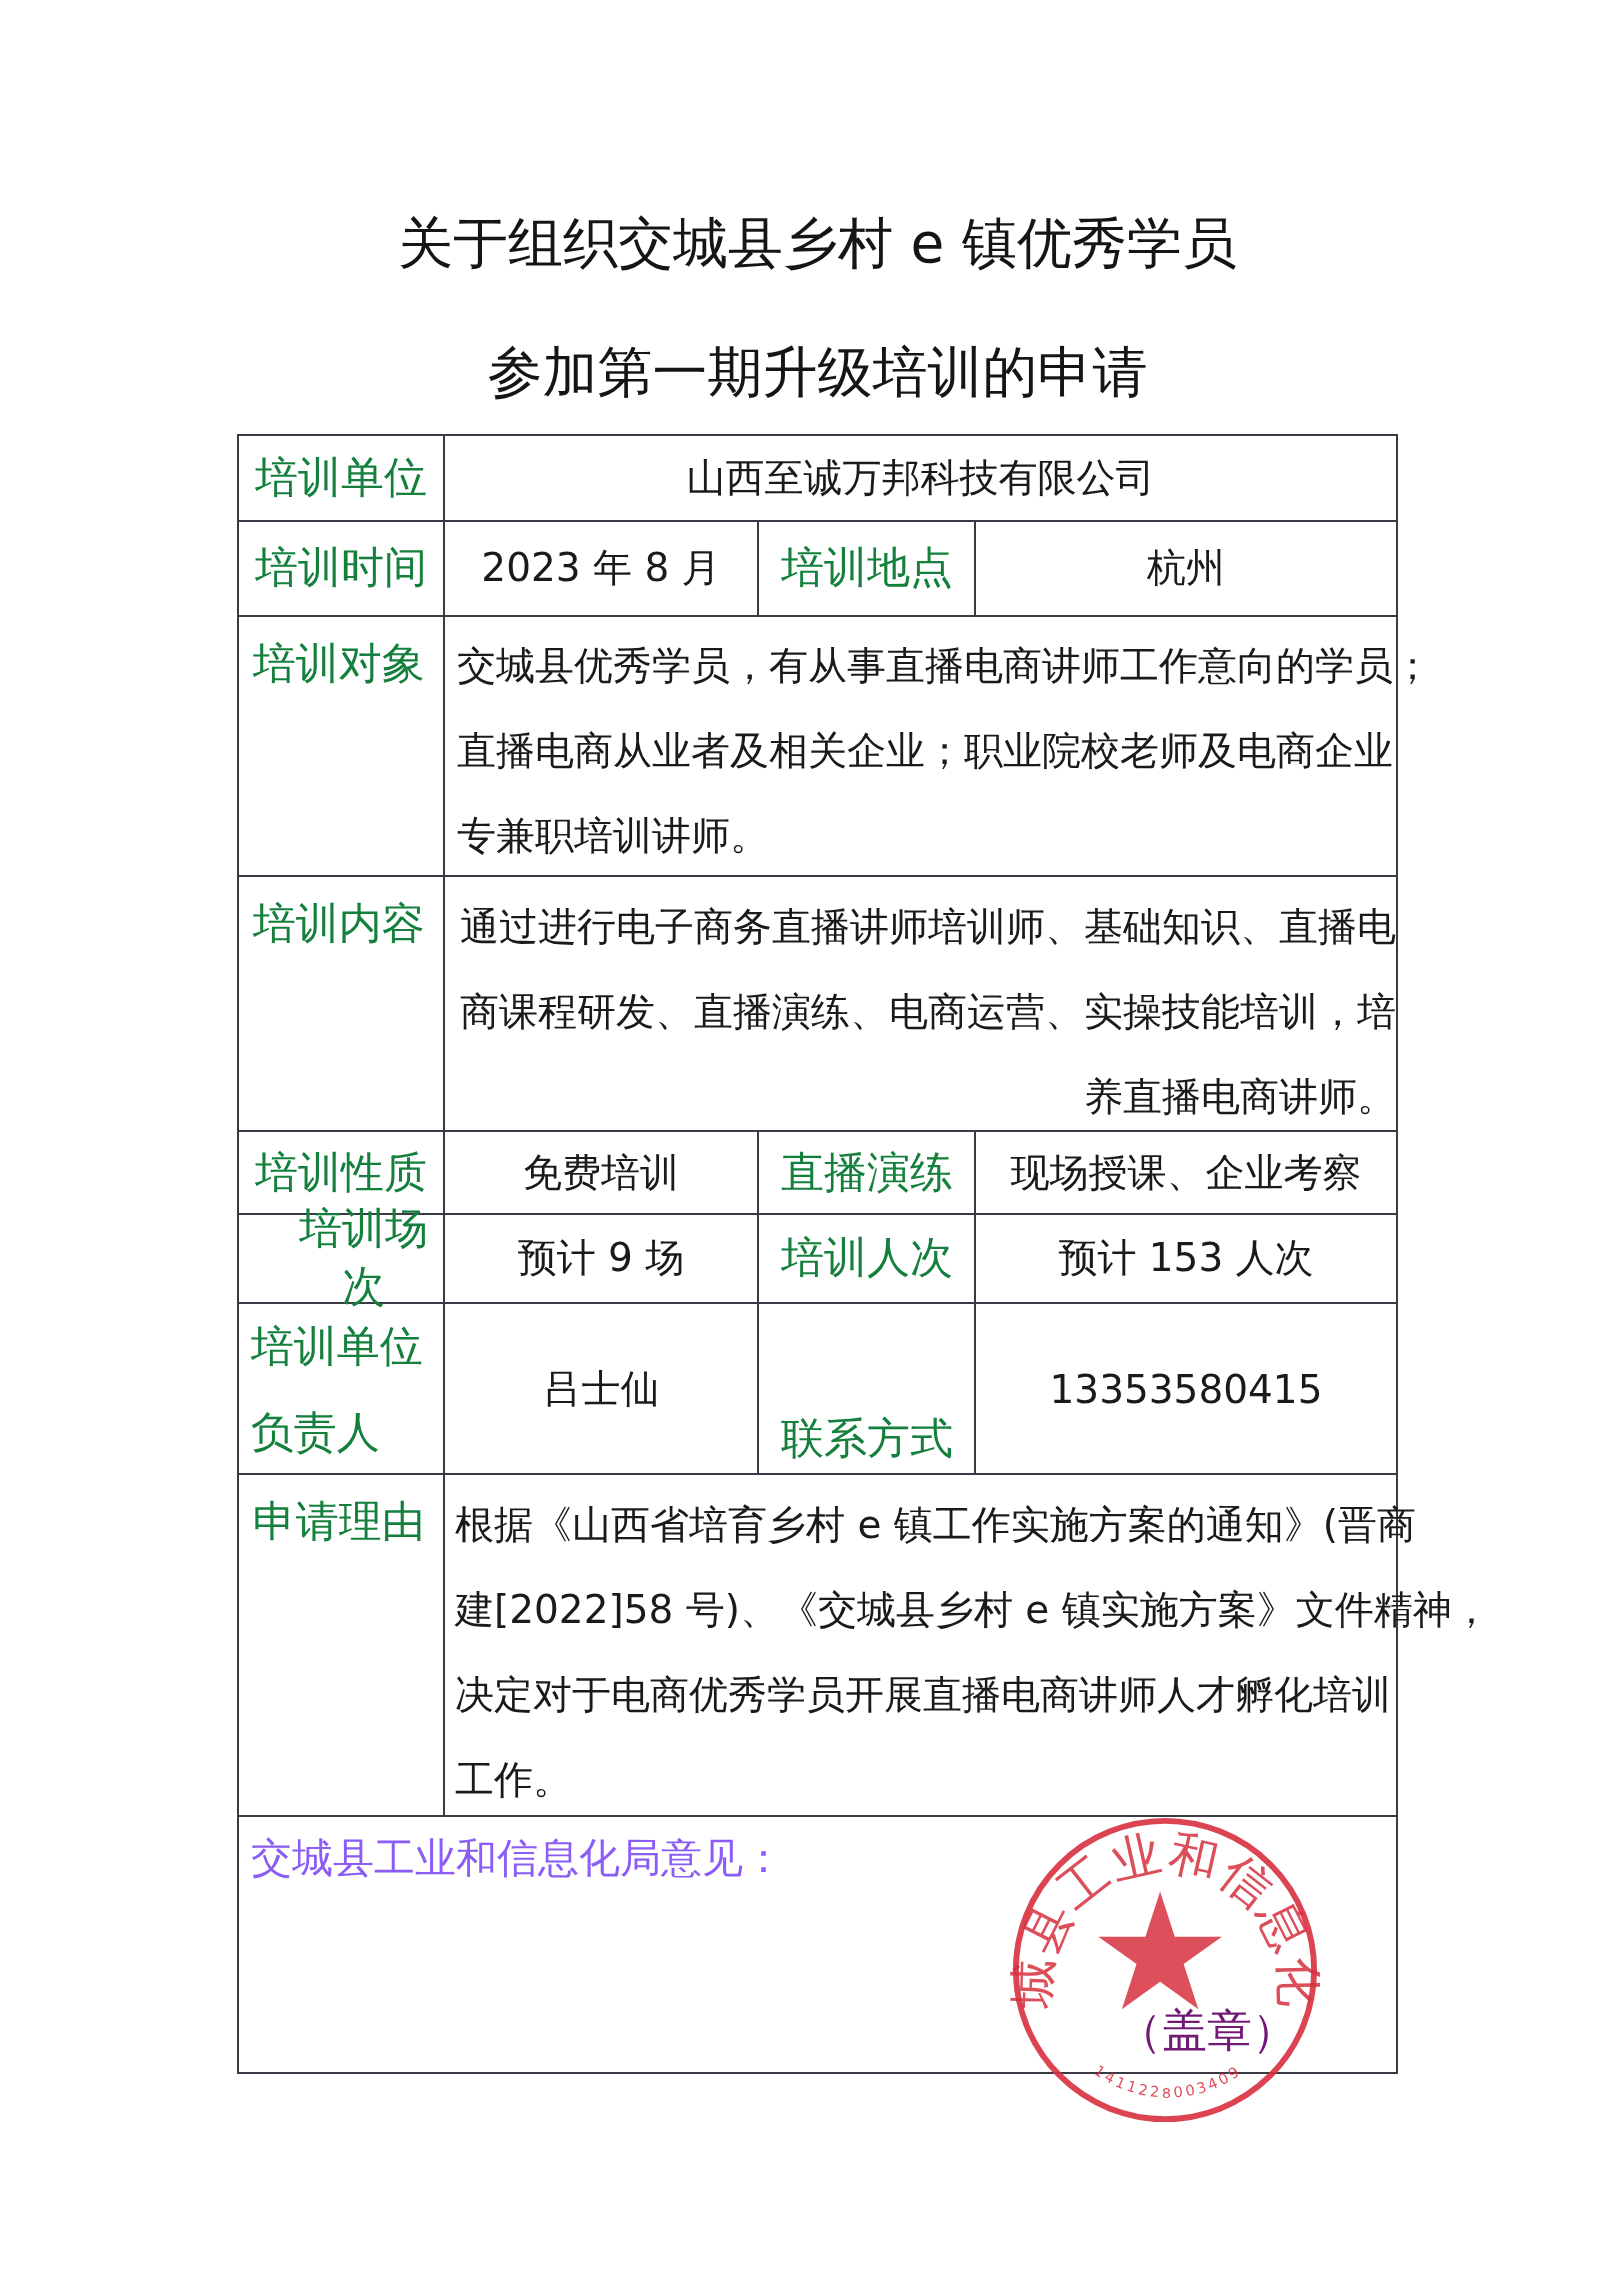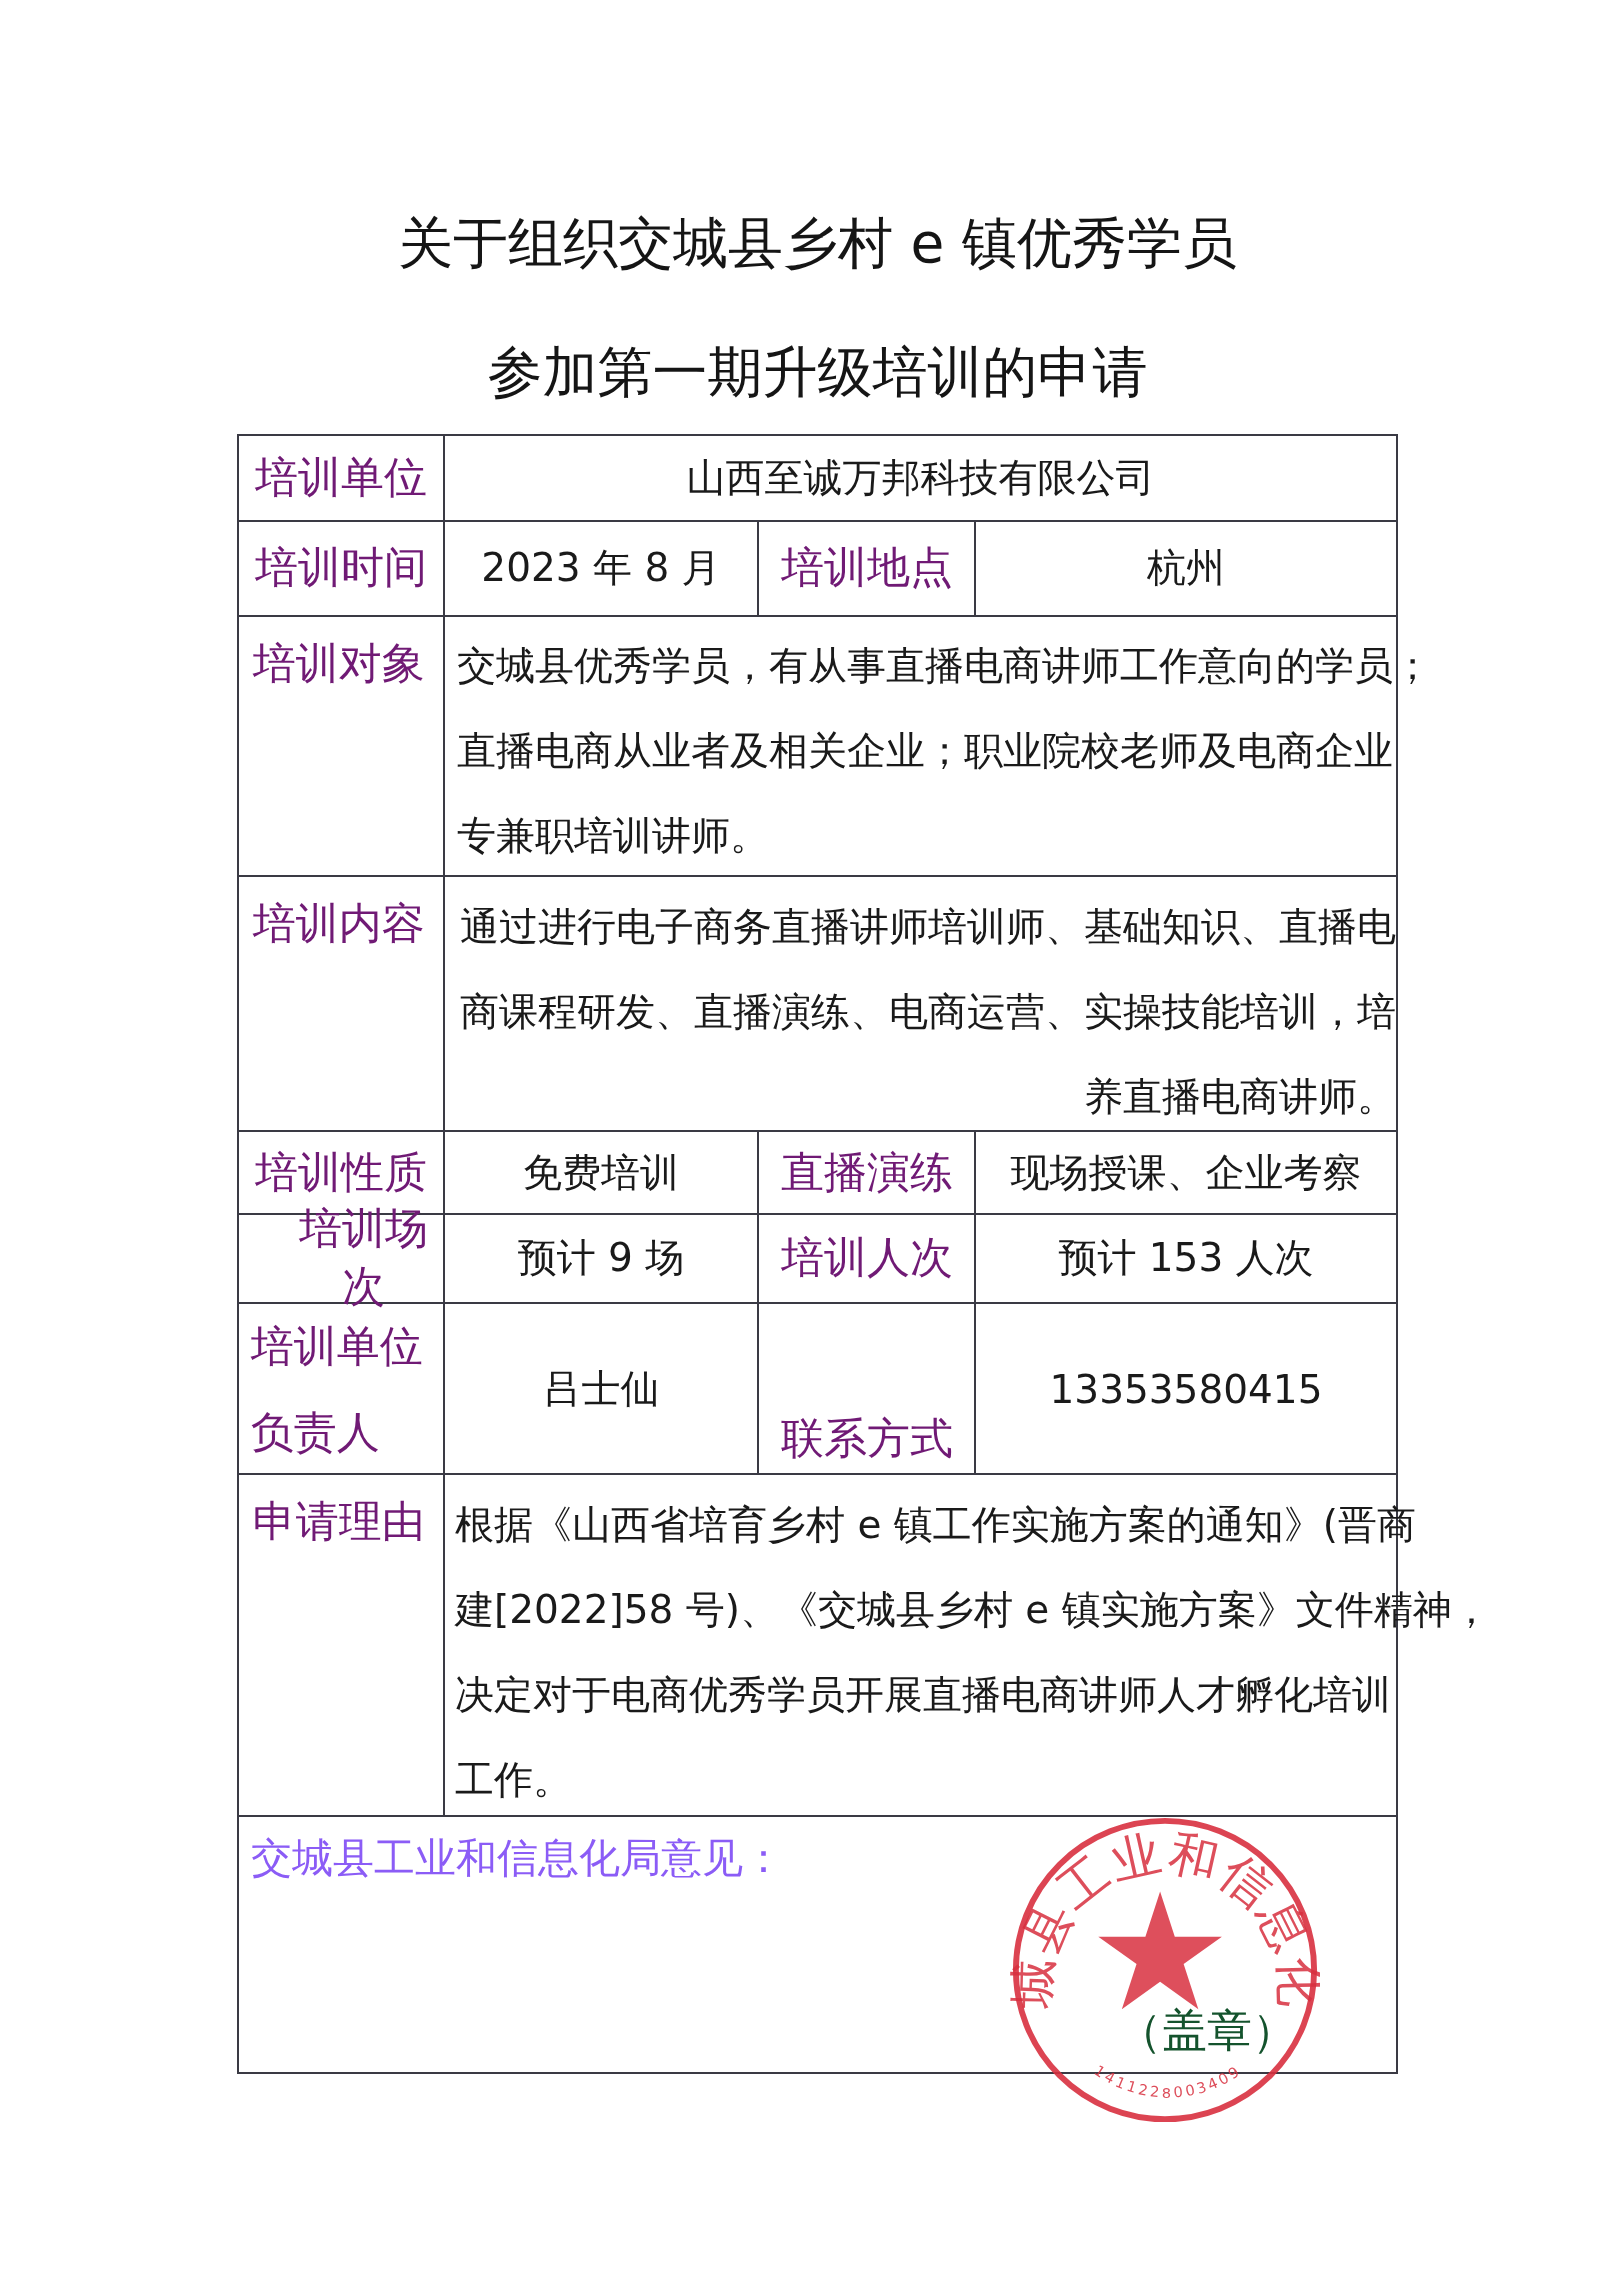--- a/index.html
+++ b/index.html
@@ -9,30 +9,30 @@
            font-size: 55px; line-height: 59px; letter-spacing: 0px; color: #151515; }
   .t1 { top: 214px; }
   .t2 { top: 343px; }
 
   .line { position: absolute; background: #3a3a44; }
   .h { height: 2px; }
   .v { width: 2px; }
 
   .cell { position: absolute; display: flex; align-items: center; justify-content: center;
           text-align: center; box-sizing: border-box; font-size: 39px; color: #1a1a1a; }
-  .label { font-size: 43px; color: #701a75; }
+  .label { font-size: 43px; color: #15803d; }
   .label.top { align-items: flex-start; justify-content: flex-start; padding-left: 13.7px; padding-top: 17.6px; }
   .label.stack { flex-direction: column; align-items: flex-start; justify-content: center; padding-left: 11.8px; line-height: 86px; }
   .para { position: absolute; box-sizing: border-box; font-size: 39px; line-height: 85px;
           color: #1a1a1a; text-align: left; word-break: break-all; }
   .para span { display: block; white-space: nowrap; }
   .opinion { position: absolute; left: 251px; top: 1831px; font-size: 41px; color: #8b5cf6; }
 
   .seal { position: absolute; left: 1010px; top: 1815px; width: 310px; height: 310px; }
-  .seal-note { position: absolute; left: 1117px; top: 2001px; font-size: 45px; color: #14532d; }
+  .seal-note { position: absolute; left: 1117px; top: 2001px; font-size: 45px; color: #701a75; }
 </style>
 </head>
 <body>
 
 <div class="title t1">关于组织交城县乡村 e 镇优秀学员</div>
 <div class="title t2">参加第一期升级培训的申请</div>
 
 <div>
 
   <div class="line h" style="left:237px; top:434px; width:1160px;"></div>

